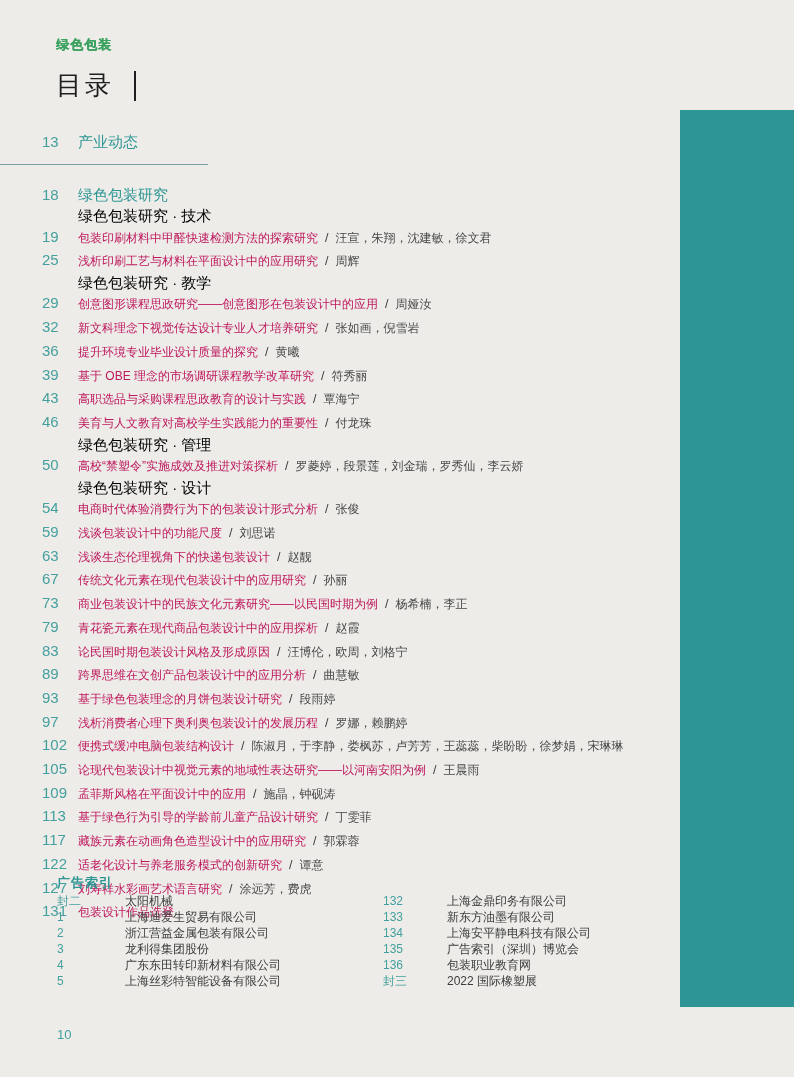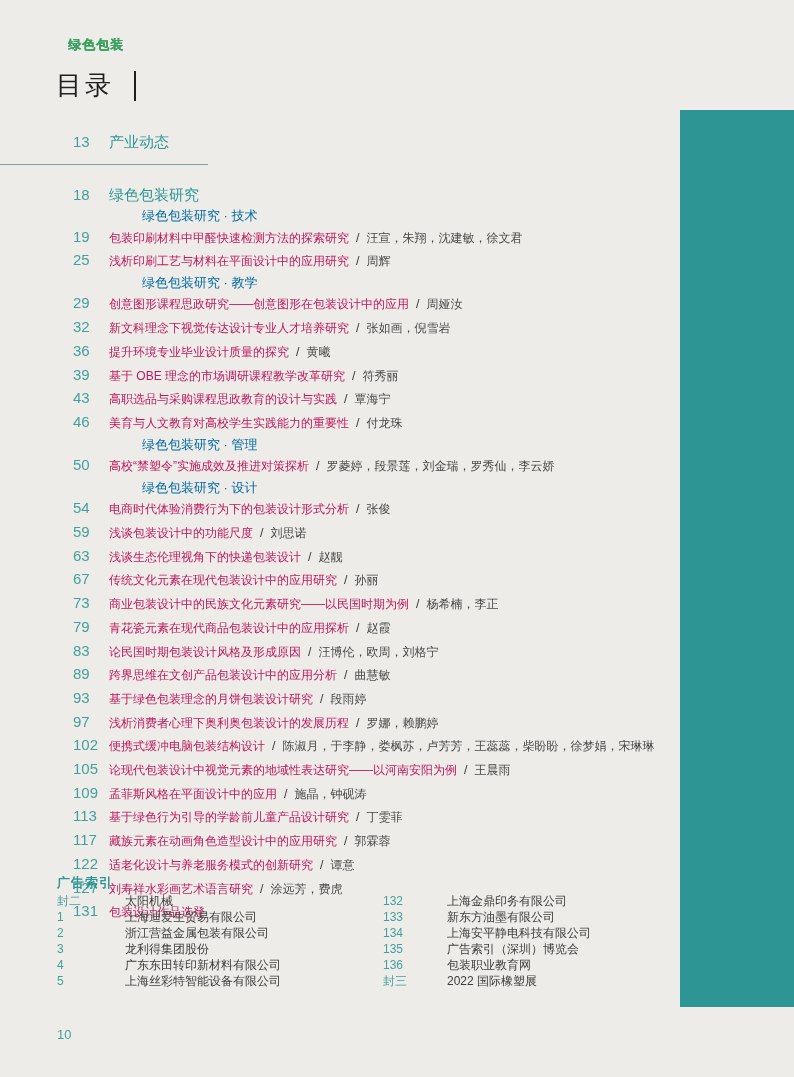--- a/index.html
+++ b/index.html
@@ -8,49 +8,49 @@
     position:relative;
     background:#edece9;
     font-family:"Liberation Sans", sans-serif;
     overflow:hidden;
   }
   .sidebar-accent {
     position:absolute; left:680px; top:110px; width:114px; height:897px;
     background:#2d9694;
   }
   .logo {
-    position:absolute; left:68px; top:36px;
+    position:absolute; left:56px; top:36px;
     color:#3ba15f; font-size:13px; font-weight:bold; letter-spacing:1px;
     text-shadow:0.5px 0 0 #3ba15f;
   }
   .page-title-wrap {
     position:absolute; left:56px; top:68px;
     display:flex; align-items:center; gap:20px;
   }
   .page-title {
     font-size:26px; color:#1f1f1f; font-weight:500; letter-spacing:3px;
   }
   .title-divider { width:2px; height:30px; background:#1f1f1f; }
 
   .toc { position:absolute; left:0; top:131px; width:678px; }
   .toc-row {
     display:flex; align-items:baseline;
-    padding-left:73px; line-height:21.7px; white-space:nowrap;
+    padding-left:42px; line-height:21.7px; white-space:nowrap;
   }
   .toc-row .num { flex:0 0 36px; color:#44a09e; font-size:15px; }
   .toc-row .title { color:#be185d; font-size:12px; }
   .toc-row .meta { color:#484848; font-size:12px; }
   .toc-row .meta .sep { color:#3c3c3c; font-size:12.5px; margin:0 7px 0 7px; }
 
   .toc-row.category { line-height:22px; }
   .toc-row.category .num { font-size:15px; }
   .toc-row.category .title { color:#2d9694; font-size:15px; }
 
   .toc-row.subheading { line-height:19.5px; }
-  .toc-row.subheading .title { color:#0369a1; font-size:13px;margin-left:33px; }
+  .toc-row.subheading .title { color:#000000; font-size:15px; }
 
   .toc-row.rule { padding-left:0; height:20px; display:block; }
   .toc-row.rule::before {
     content:""; display:block; width:208px; height:1px;
     background:#78a0a6; margin-top:11px;
   }
 
   .ad-index-heading {
     position:absolute; left:57px; top:874px;
     color:#2d9694; font-size:13px; font-weight:bold; letter-spacing:1px;

